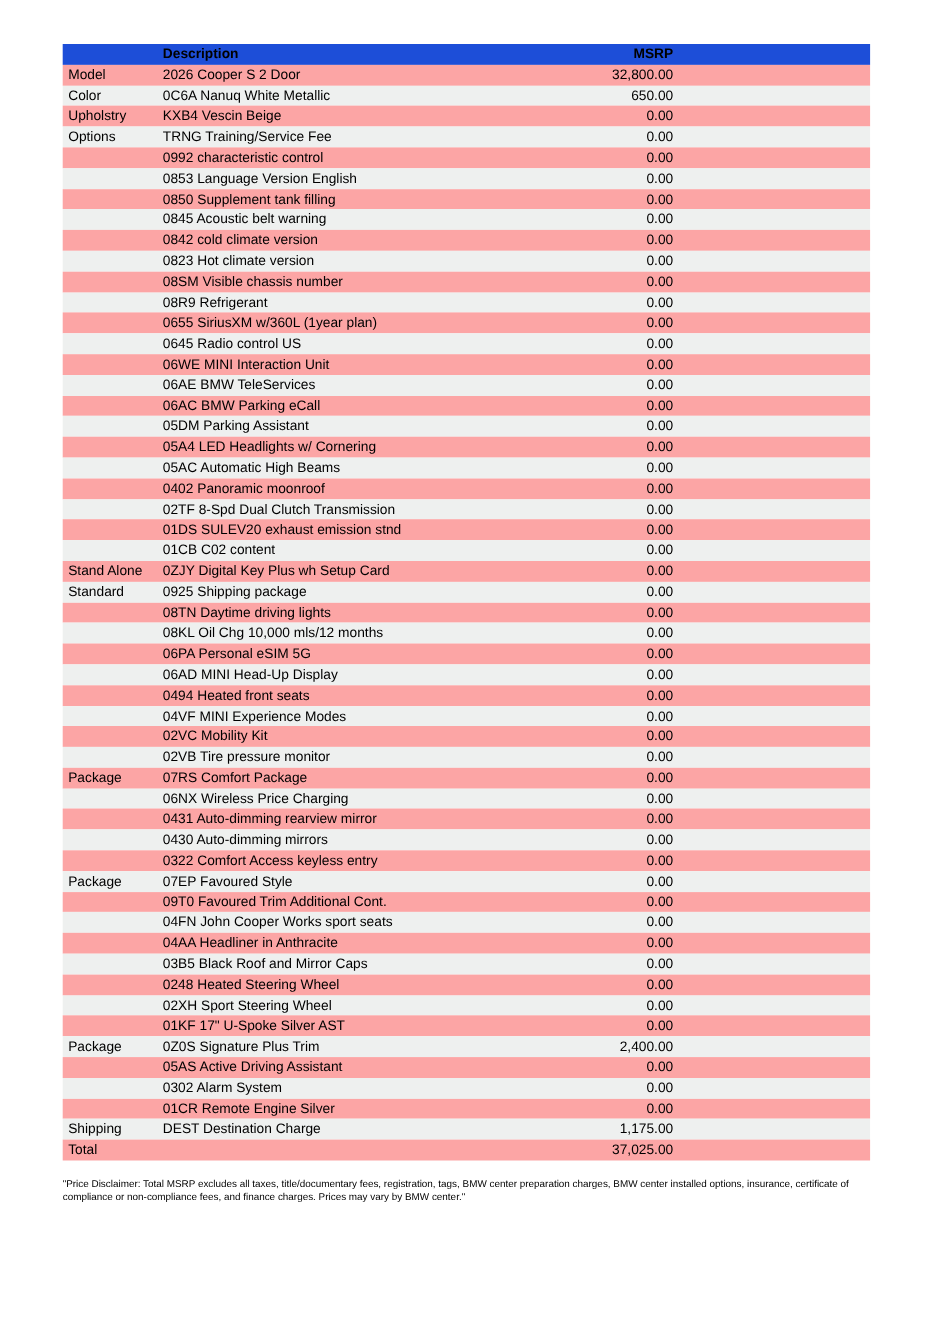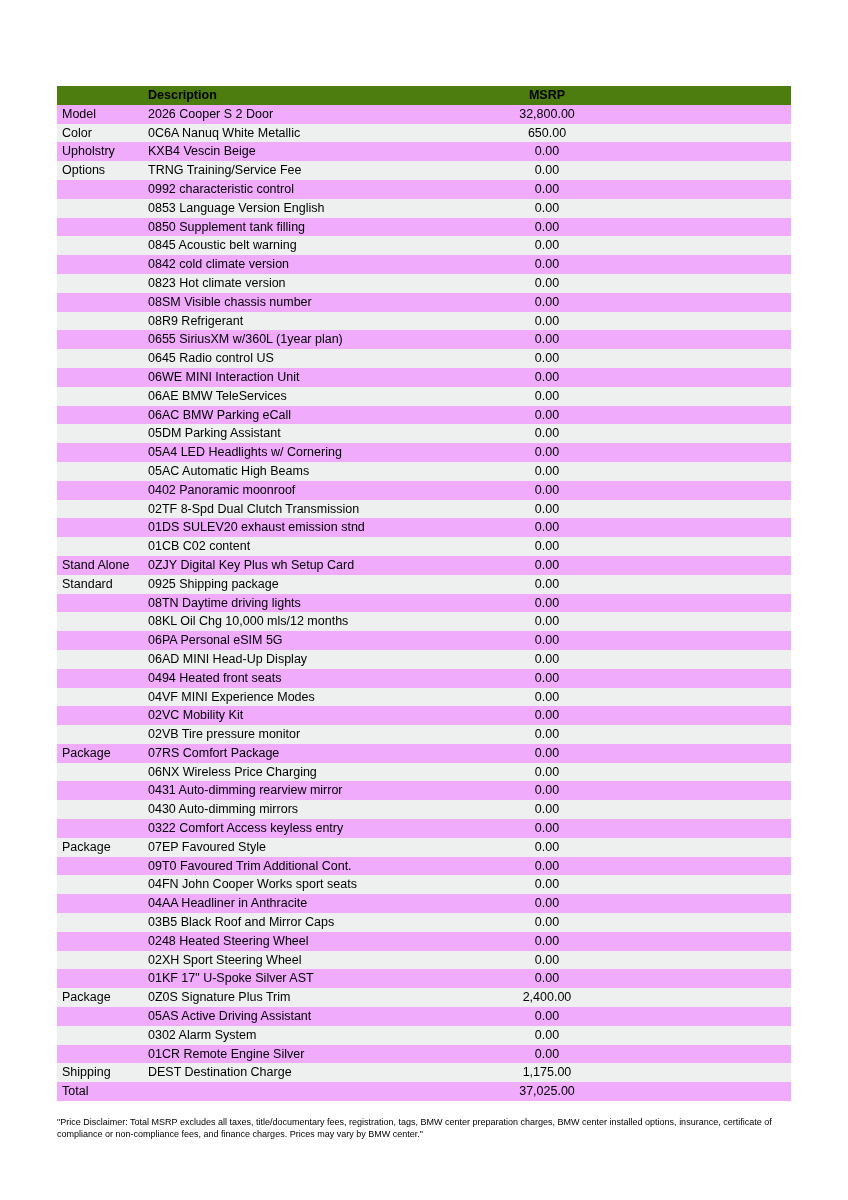--- a/index.html
+++ b/index.html
@@ -19,38 +19,38 @@
   .table {
     margin-left: 57px;
     width: 734px;
   }
   .row {
     display: flex;
     align-items: center;
     height: 18.8px;
     font-size: 12.5px;
     line-height: 18.8px;
-    background: #f0abfc;
+    background: #fca5a5;
   }
   .row.striped { background: #eef0ef; }
-  .row.header { font-weight: bold; background: #4d7c0f; margin-top: 46px; }
+  .row.header { font-weight: bold; background: #1d4ed8; }
   .cat {
     width: 91px;
     padding-left: 5px;
     white-space: nowrap;
     overflow: hidden;
   }
   .desc {
     flex: 1;
     white-space: nowrap;
     overflow: hidden;
   }
   .msrp {
     width: 130px;
-    text-align: center;
+    text-align: right;
     padding-right: 0;
     white-space: nowrap;
   }
   .msrp-spacer {
     width: 179px;
     flex: none;
   }
   .disclaimer {
     margin: 15px 0 0 57px;
     width: 724px;

